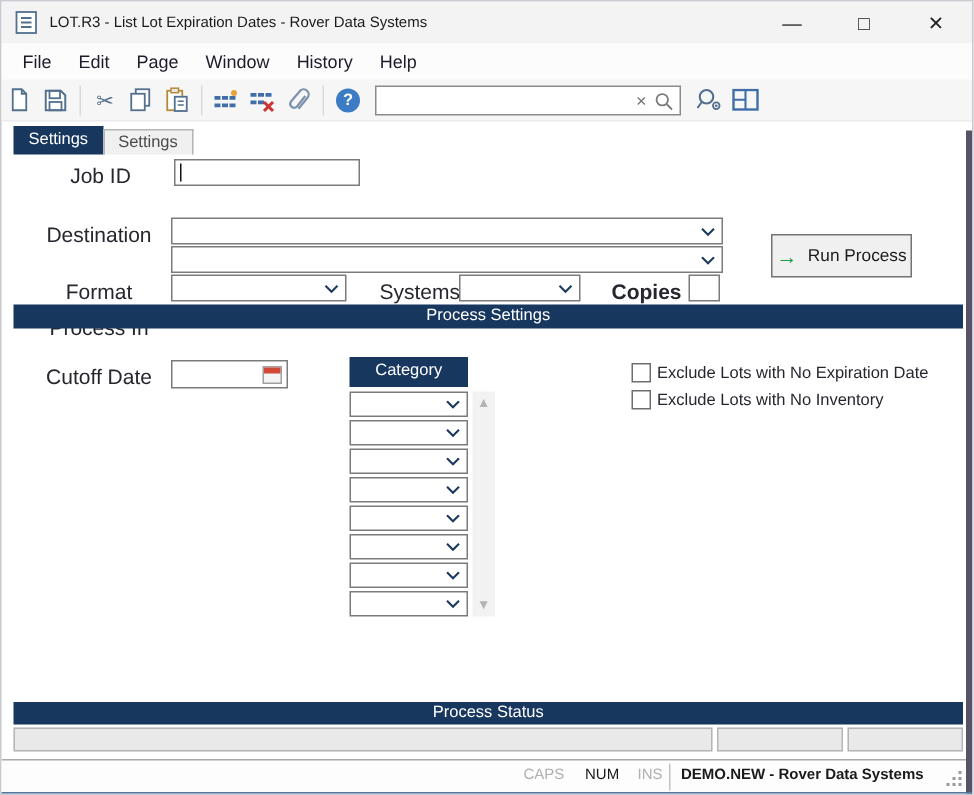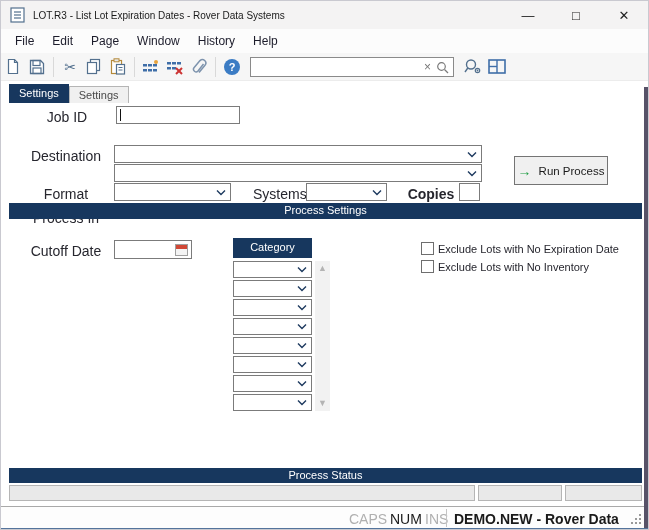--- a/index.html
+++ b/index.html
@@ -53,21 +53,21 @@
   .cat-combo { position:absolute; left:0; width:79px; height:17px; background:#fff; border:1px solid #7b7b7b; }
   .cat-combo svg { position:absolute; right:4px; top:5px; }
   .vscroll { position:absolute; left:314px; top:260px; width:15px; height:150px; background:#f2f2f2; }
   .vs-arrow { position:absolute; left:0; width:15px; height:15px; color:#b4b4b4; font-size:9px; text-align:center; line-height:15px; }
   
   .cb-box { position:absolute; width:13px; height:13px; background:#fff; border:1px solid #6e6e6e; font-size:10px; line-height:11px; text-align:center; color:#222; }
   .cb-lbl { position:absolute; font-size:11px; color:#26262e; }
   
   .seg { position:absolute; top:484px; height:16px; background:#e9e9e9; border:1px solid #b5b5b5; }
   
-  .statusbar { position:absolute; left:0; top:505px; width:100%; height:22px; background:#fdfdfd; border-top:1px solid #a9a9a9; font-size:14px; }
+  .statusbar { position:absolute; left:0; top:505px; width:100%; height:22px; background:#fdfdfd; border-top:1px solid #a9a9a9; font-size:10px; }
   .sb-caps { position:absolute; left:348px; top:4px; color:#b0b0b0; }
   .sb-num { position:absolute; left:389px; top:4px; color:#1a1a1a; }
   .sb-ins { position:absolute; left:424px; top:4px; color:#b0b0b0; }
   .sb-sep { position:absolute; left:445px; top:2px; width:1px; height:18px; background:#c4c4c4; }
   .sb-ctx { position:absolute; left:453px; top:4px; color:#1a1a1a;font-weight:bold; }
   .sb-grip { position:absolute; right:6px; top:6px; }
   
   .right-strip { position:absolute; left:643px; top:86px; width:4px; height:444px; background:#575268; }
   .bottom-line { position:absolute; left:0; top:527px; width:100%; height:3px; background:#54749c; }
 </style>

